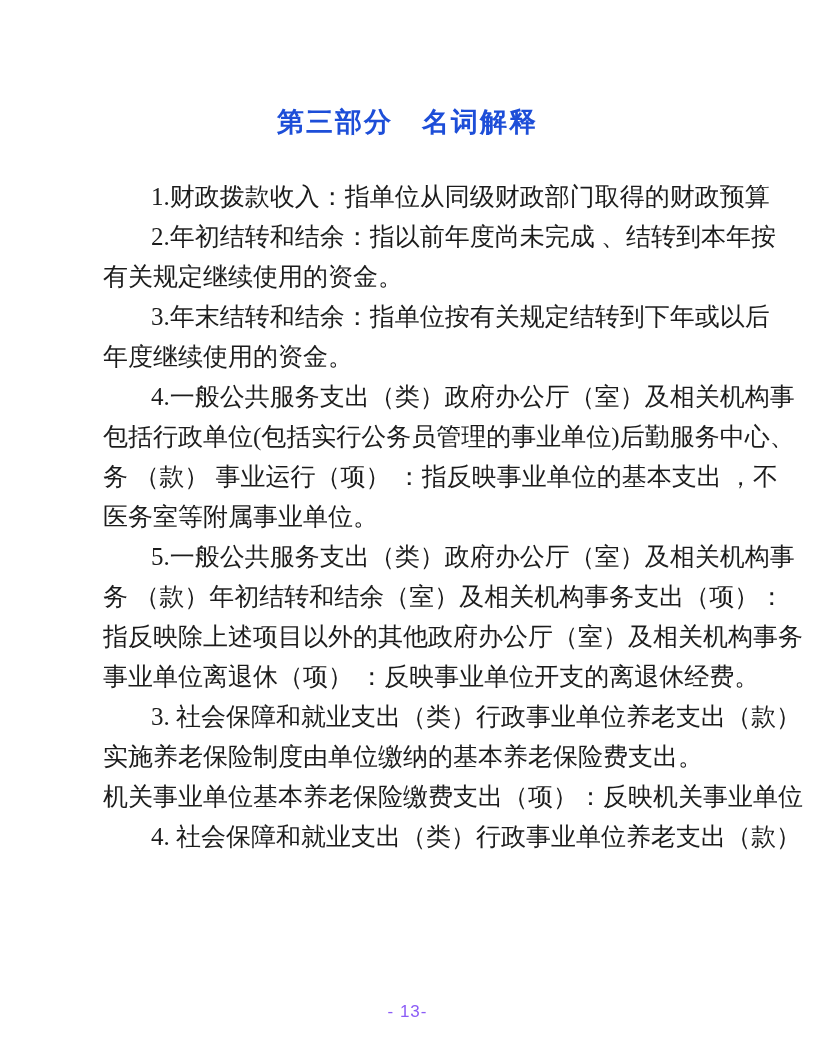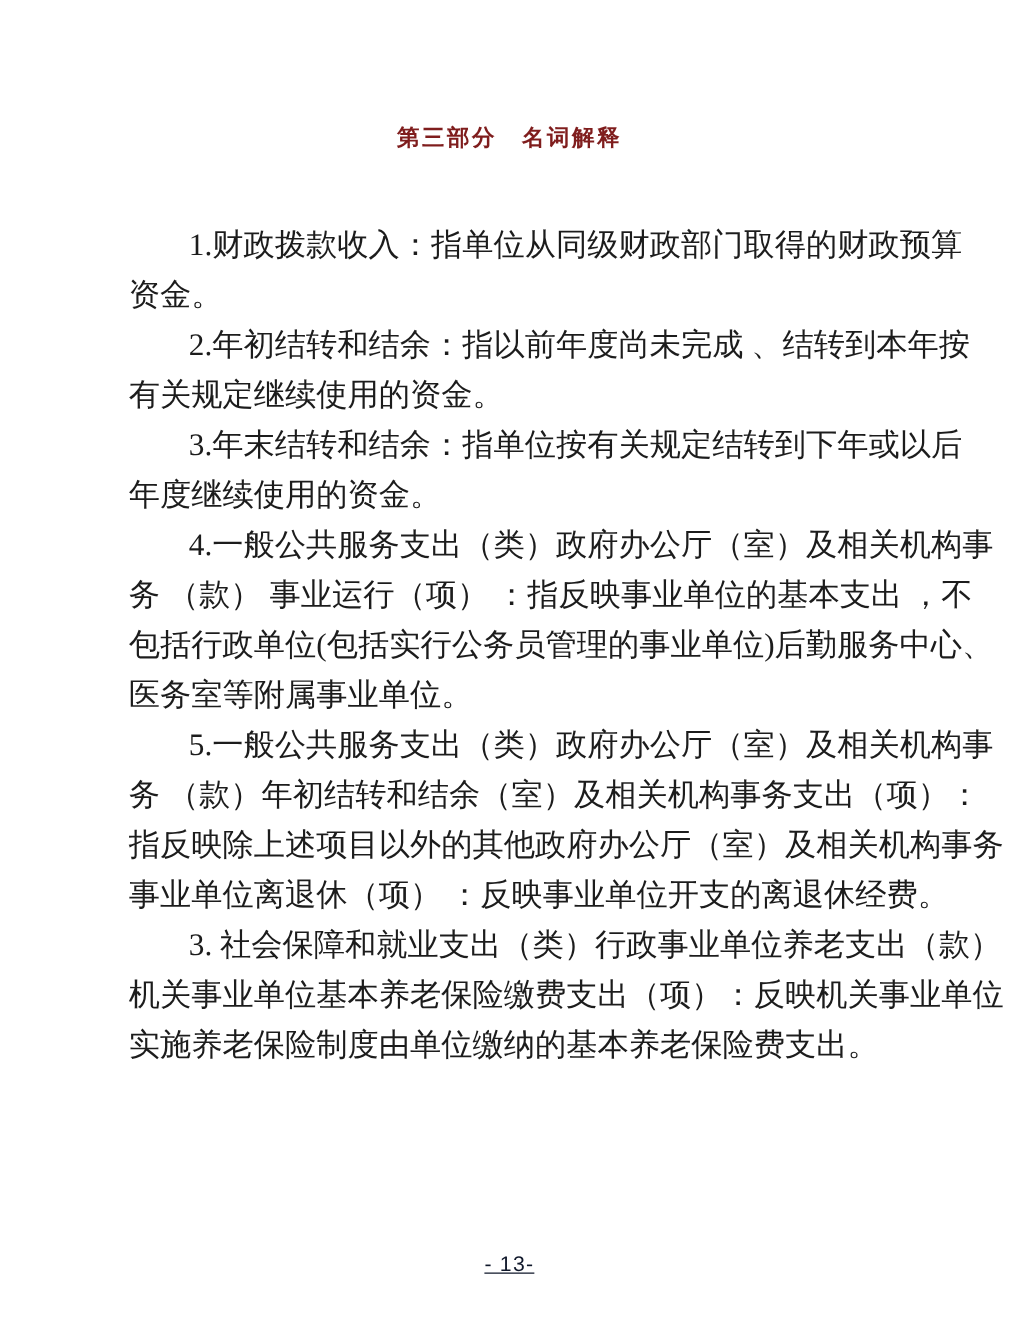--- a/index.html
+++ b/index.html
@@ -17,23 +17,23 @@
     overflow: hidden;
   }
   .doc-title {
     position: absolute;
     top: 86px;
     left: 0;
     width: 100%;
     text-align: center;
     font-family: "Liberation Sans", "DejaVu Sans", sans-serif;
     font-weight: bold;
-    font-size: 18px;
+    font-size: 27px;
     letter-spacing: 2px;
-    color: #7f1d1d;
+    color: #1d4ed8;
   }
   .doc-body {
     position: absolute;
     top: 177px;
     left: 103px;
     width: 610px;
   }
   .line {
     box-sizing: border-box;
     width: 100%;
@@ -52,43 +52,42 @@
     padding-left: 48px;
   }
   .page-footer {
     position: absolute;
     top: 1002px;
     left: 0;
     width: 100%;
     text-align: center;
     font-family: "Liberation Sans", "DejaVu Sans", sans-serif;
     font-size: 17px;
-    color: #0f172a;
+    color: #8b5cf6;
     letter-spacing: 1px;
-    text-decoration: underline;
   }
 </style>
 </head>
 <body>
 
 <div class="page">
   <h1 class="doc-title">第三部分　名词解释</h1>
   <div class="doc-body">
       <div class="line indent">1.财政拨款收入：指单位从同级财政部门取得的财政预算</div>
-      <div class="line last">资金。</div>
       <div class="line indent">2.年初结转和结余：指以前年度尚未完成 、结转到本年按</div>
       <div class="line last">有关规定继续使用的资金。</div>
       <div class="line indent">3.年末结转和结余：指单位按有关规定结转到下年或以后</div>
       <div class="line last">年度继续使用的资金。</div>
       <div class="line indent">4.一般公共服务支出（类）政府办公厅（室）及相关机构事</div>
+      <div class="line">包括行政单位(包括实行公务员管理的事业单位)后勤服务中心、</div>
       <div class="line">务 （款） 事业运行（项） ：指反映事业单位的基本支出 ，不</div>
-      <div class="line">包括行政单位(包括实行公务员管理的事业单位)后勤服务中心、</div>
       <div class="line last">医务室等附属事业单位。</div>
       <div class="line indent">5.一般公共服务支出（类）政府办公厅（室）及相关机构事</div>
       <div class="line">务 （款）年初结转和结余（室）及相关机构事务支出（项）：</div>
       <div class="line">指反映除上述项目以外的其他政府办公厅（室）及相关机构事务</div>
       <div class="line last">事业单位离退休（项） ：反映事业单位开支的离退休经费。</div>
       <div class="line indent">3. 社会保障和就业支出（类）行政事业单位养老支出（款）</div>
+      <div class="line last">实施养老保险制度由单位缴纳的基本养老保险费支出。</div>
       <div class="line">机关事业单位基本养老保险缴费支出（项）：反映机关事业单位</div>
-      <div class="line last">实施养老保险制度由单位缴纳的基本养老保险费支出。</div>
+      <div class="line indent">4. 社会保障和就业支出（类）行政事业单位养老支出（款）</div>
     </div>
   <div class="page-footer">- 13-</div>
 </div>
 
 </body></html>

